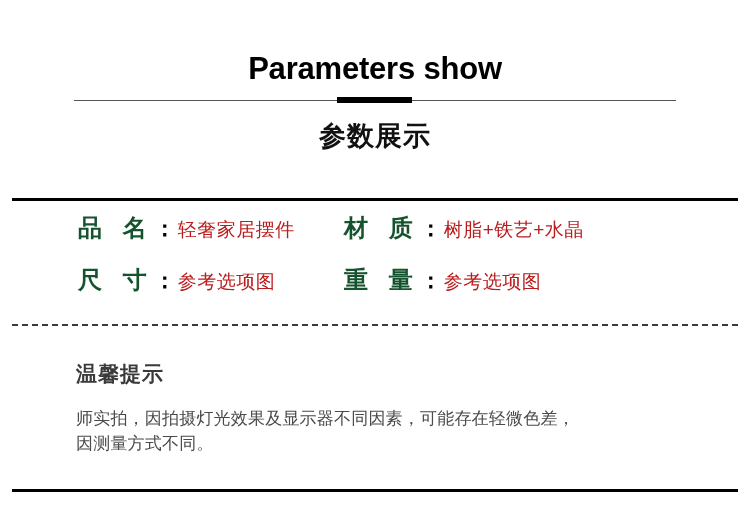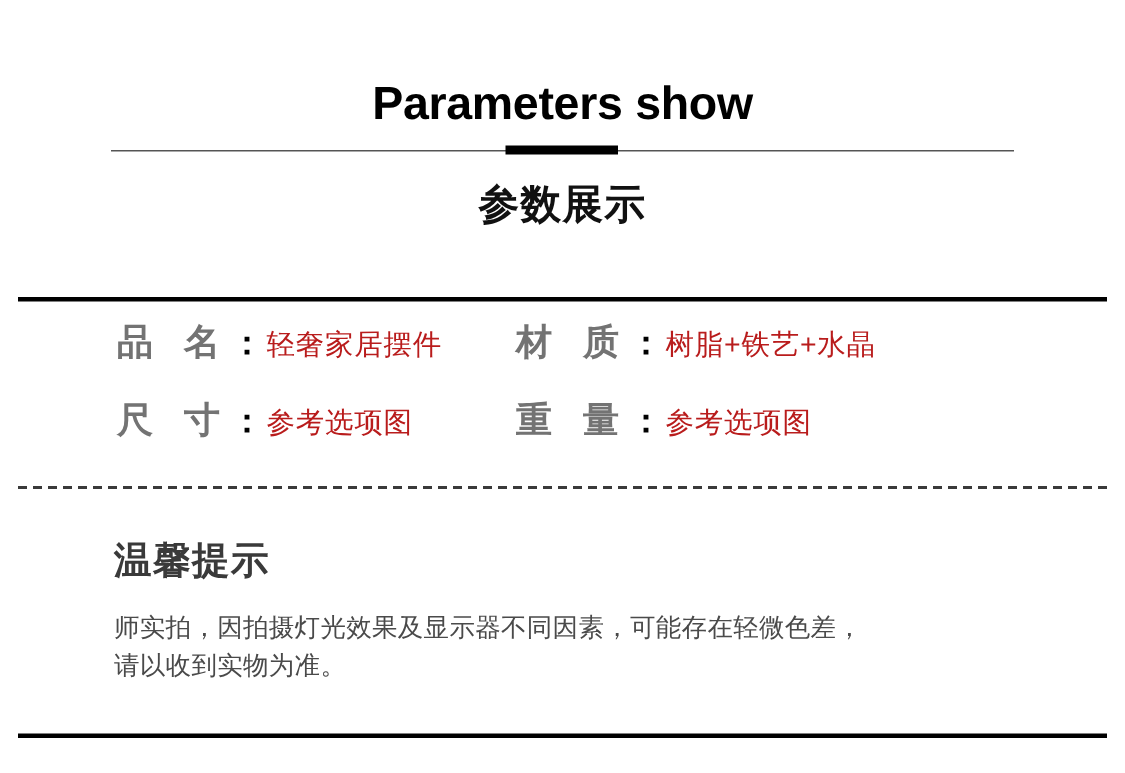--- a/index.html
+++ b/index.html
@@ -92,21 +92,21 @@
   .param-cell {
     display: flex;
     align-items: baseline;
     white-space: nowrap;
   }
   .param-cell.left { width: 332px; padding-left: 66px; box-sizing: border-box; }
   .param-cell.right { padding-left: 0px; }
   .param-label {
     font-size: 24px;
     font-weight: 700;
-    color: #737373;
+    color: #14532d;
     letter-spacing: 7px;
   }
   .param-colon {
     font-size: 22px;
     font-weight: 700;
     color: #000000;
     margin-right: 2px;
   }
   .param-value {
     font-size: 19px;
@@ -123,21 +123,21 @@
     width: 726px;
     height: 0;
     border-top: 2px dashed #3a3a3a;
   }
 
   
   .tips-heading {
     position: absolute;
     top: 361px;
     left: 76px;
-    font-size: 25px;
+    font-size: 21px;
     font-weight: 700;
     color: #3a3a3a;
     letter-spacing: 1px;
     line-height: 26px;
   }
   .tips-body {
     position: absolute;
     top: 406px;
     left: 76px;
     width: 600px;
@@ -204,18 +204,18 @@
     </div>
 
   </div>
 
   <div class="divider-dashed"></div>
 
   <div class="tips-heading">温馨提示</div>
 
   <div class="tips-body">
     <span class="tips-line">师实拍，因拍摄灯光效果及显示器不同因素，可能存在轻微色差，</span>
-    <span class="tips-line">请以收到实物为准。</span>
+    <span class="tips-line">因测量方式不同。</span>
   </div>
 
   <div class="border-bottom"></div>
 
 </div>
 
 </body></html>

